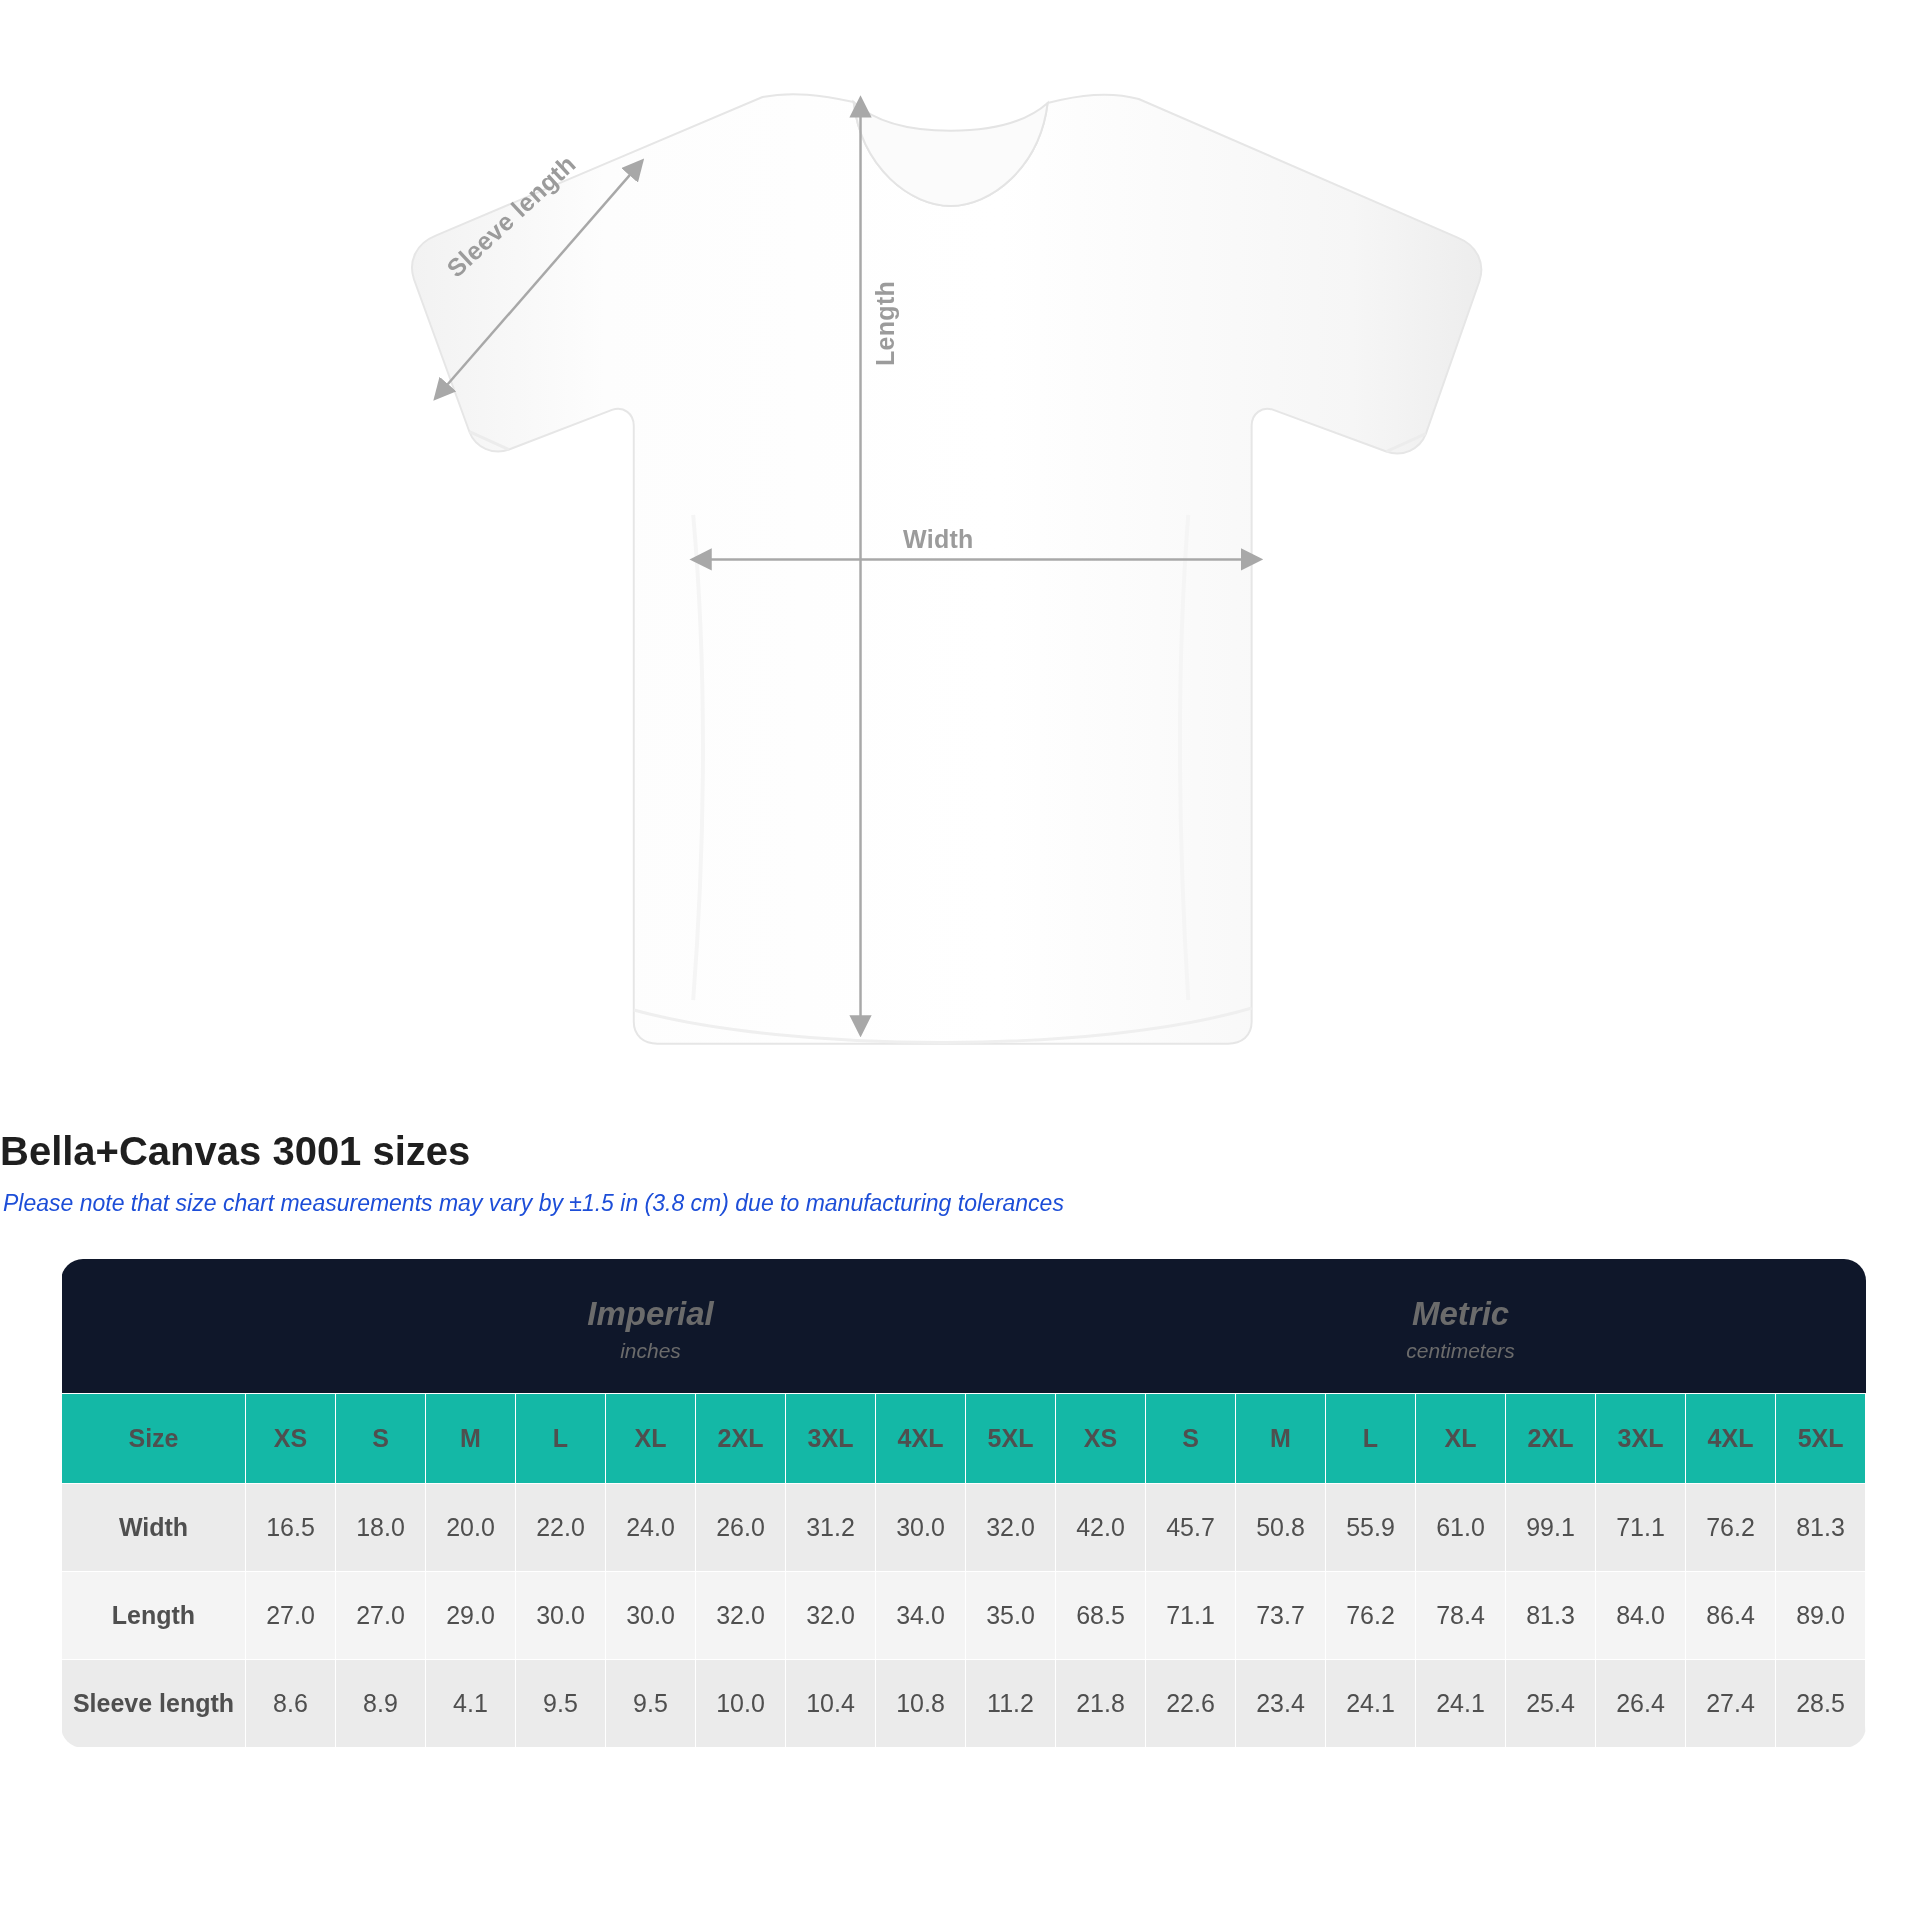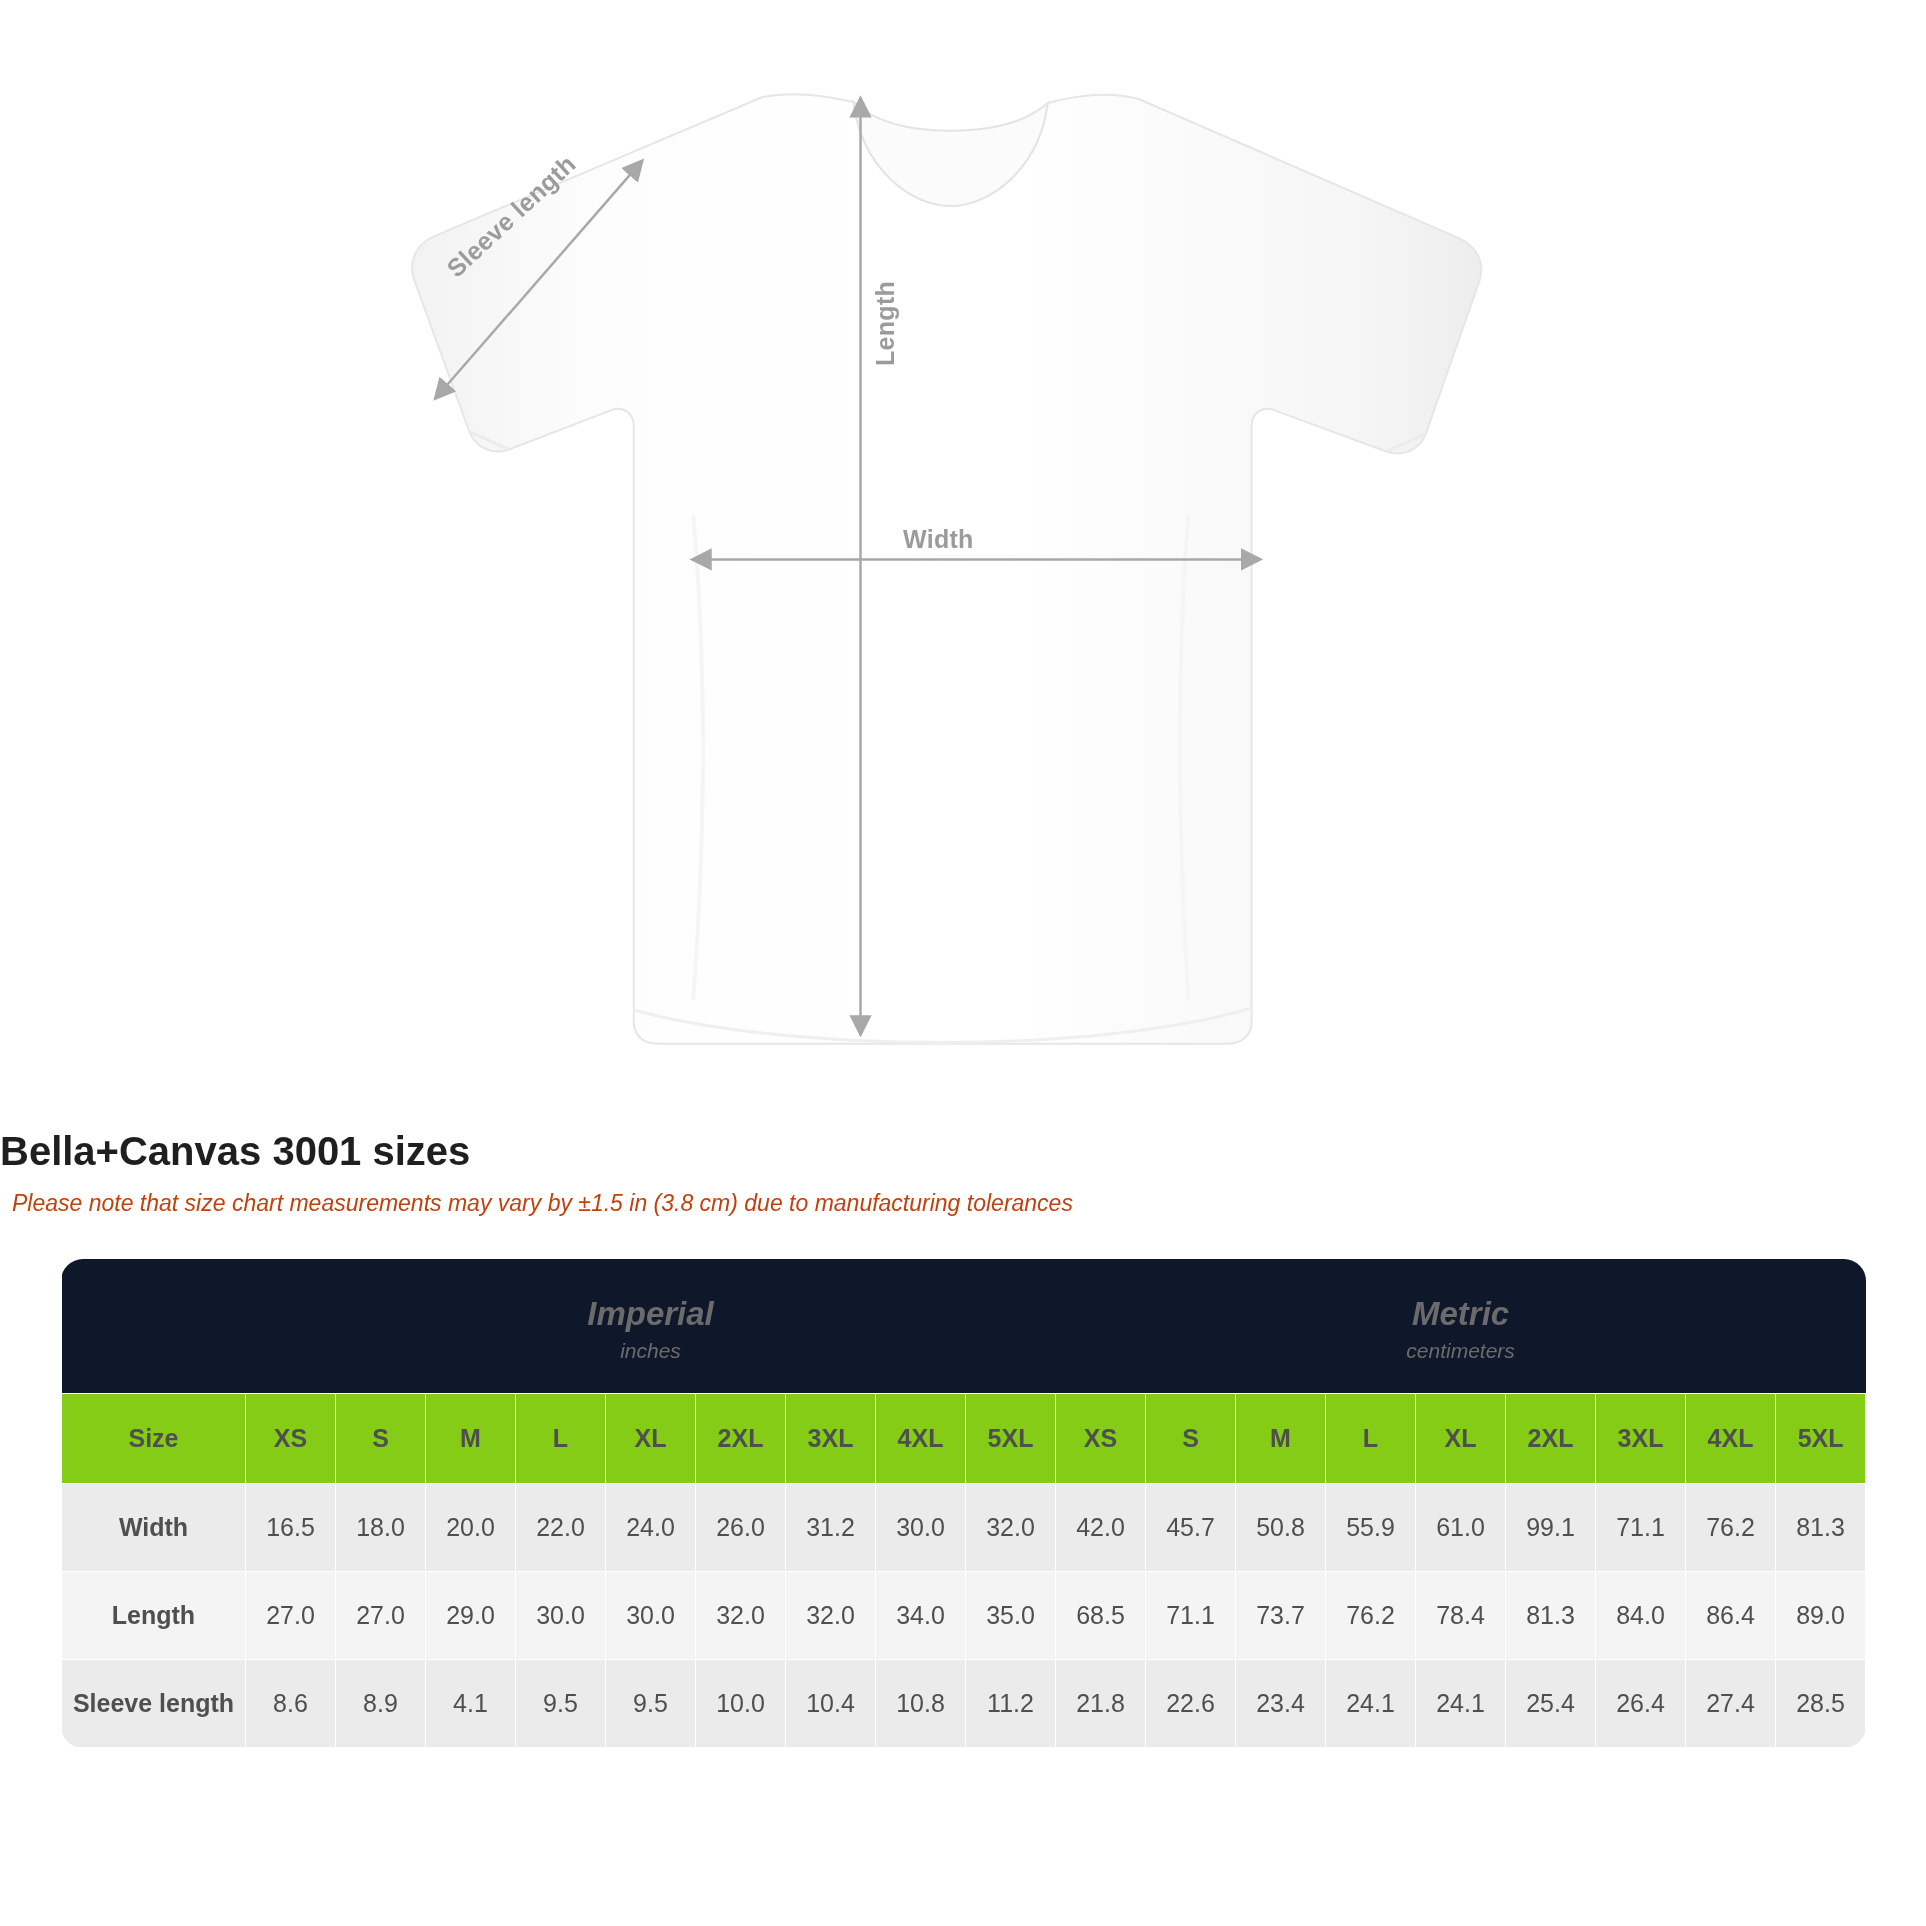--- a/index.html
+++ b/index.html
@@ -68,22 +68,22 @@
   }
   .chart-title {
     font-size: 40px;
     font-weight: bold;
     color: #1f1f1f;
     margin: 0 0 16px 0;
   }
   .chart-note {
     font-size: 23px;
     font-style: italic;
-    color: #c2410c;
-    margin: 12px;
+    color: #1d4ed8;
+    margin: 3px;
   }
 
   
   .table-wrap {
     position: absolute;
     left: 61px;
     top: 1259px;
     width: 1804px;
   }
   table.size-table {
@@ -116,21 +116,21 @@
     margin-top: 6px;
   }
 
   table.size-table th, table.size-table td {
     border: 1px solid #ffffff;
     text-align: center;
     font-size: 25px;
     color: #4f4f4f;
   }
   .hdr-row th {
-    background: #84cc16;
+    background: #14b8a6;
     font-weight: bold;
     height: 87px;
     color: #555555;
   }
   .row-odd td { background: #ebebeb; }
   .row-even td { background: #f4f4f4; }
   .row-label {
     font-weight: bold;
     color: #4a4a4a;
     font-size: 26px;

